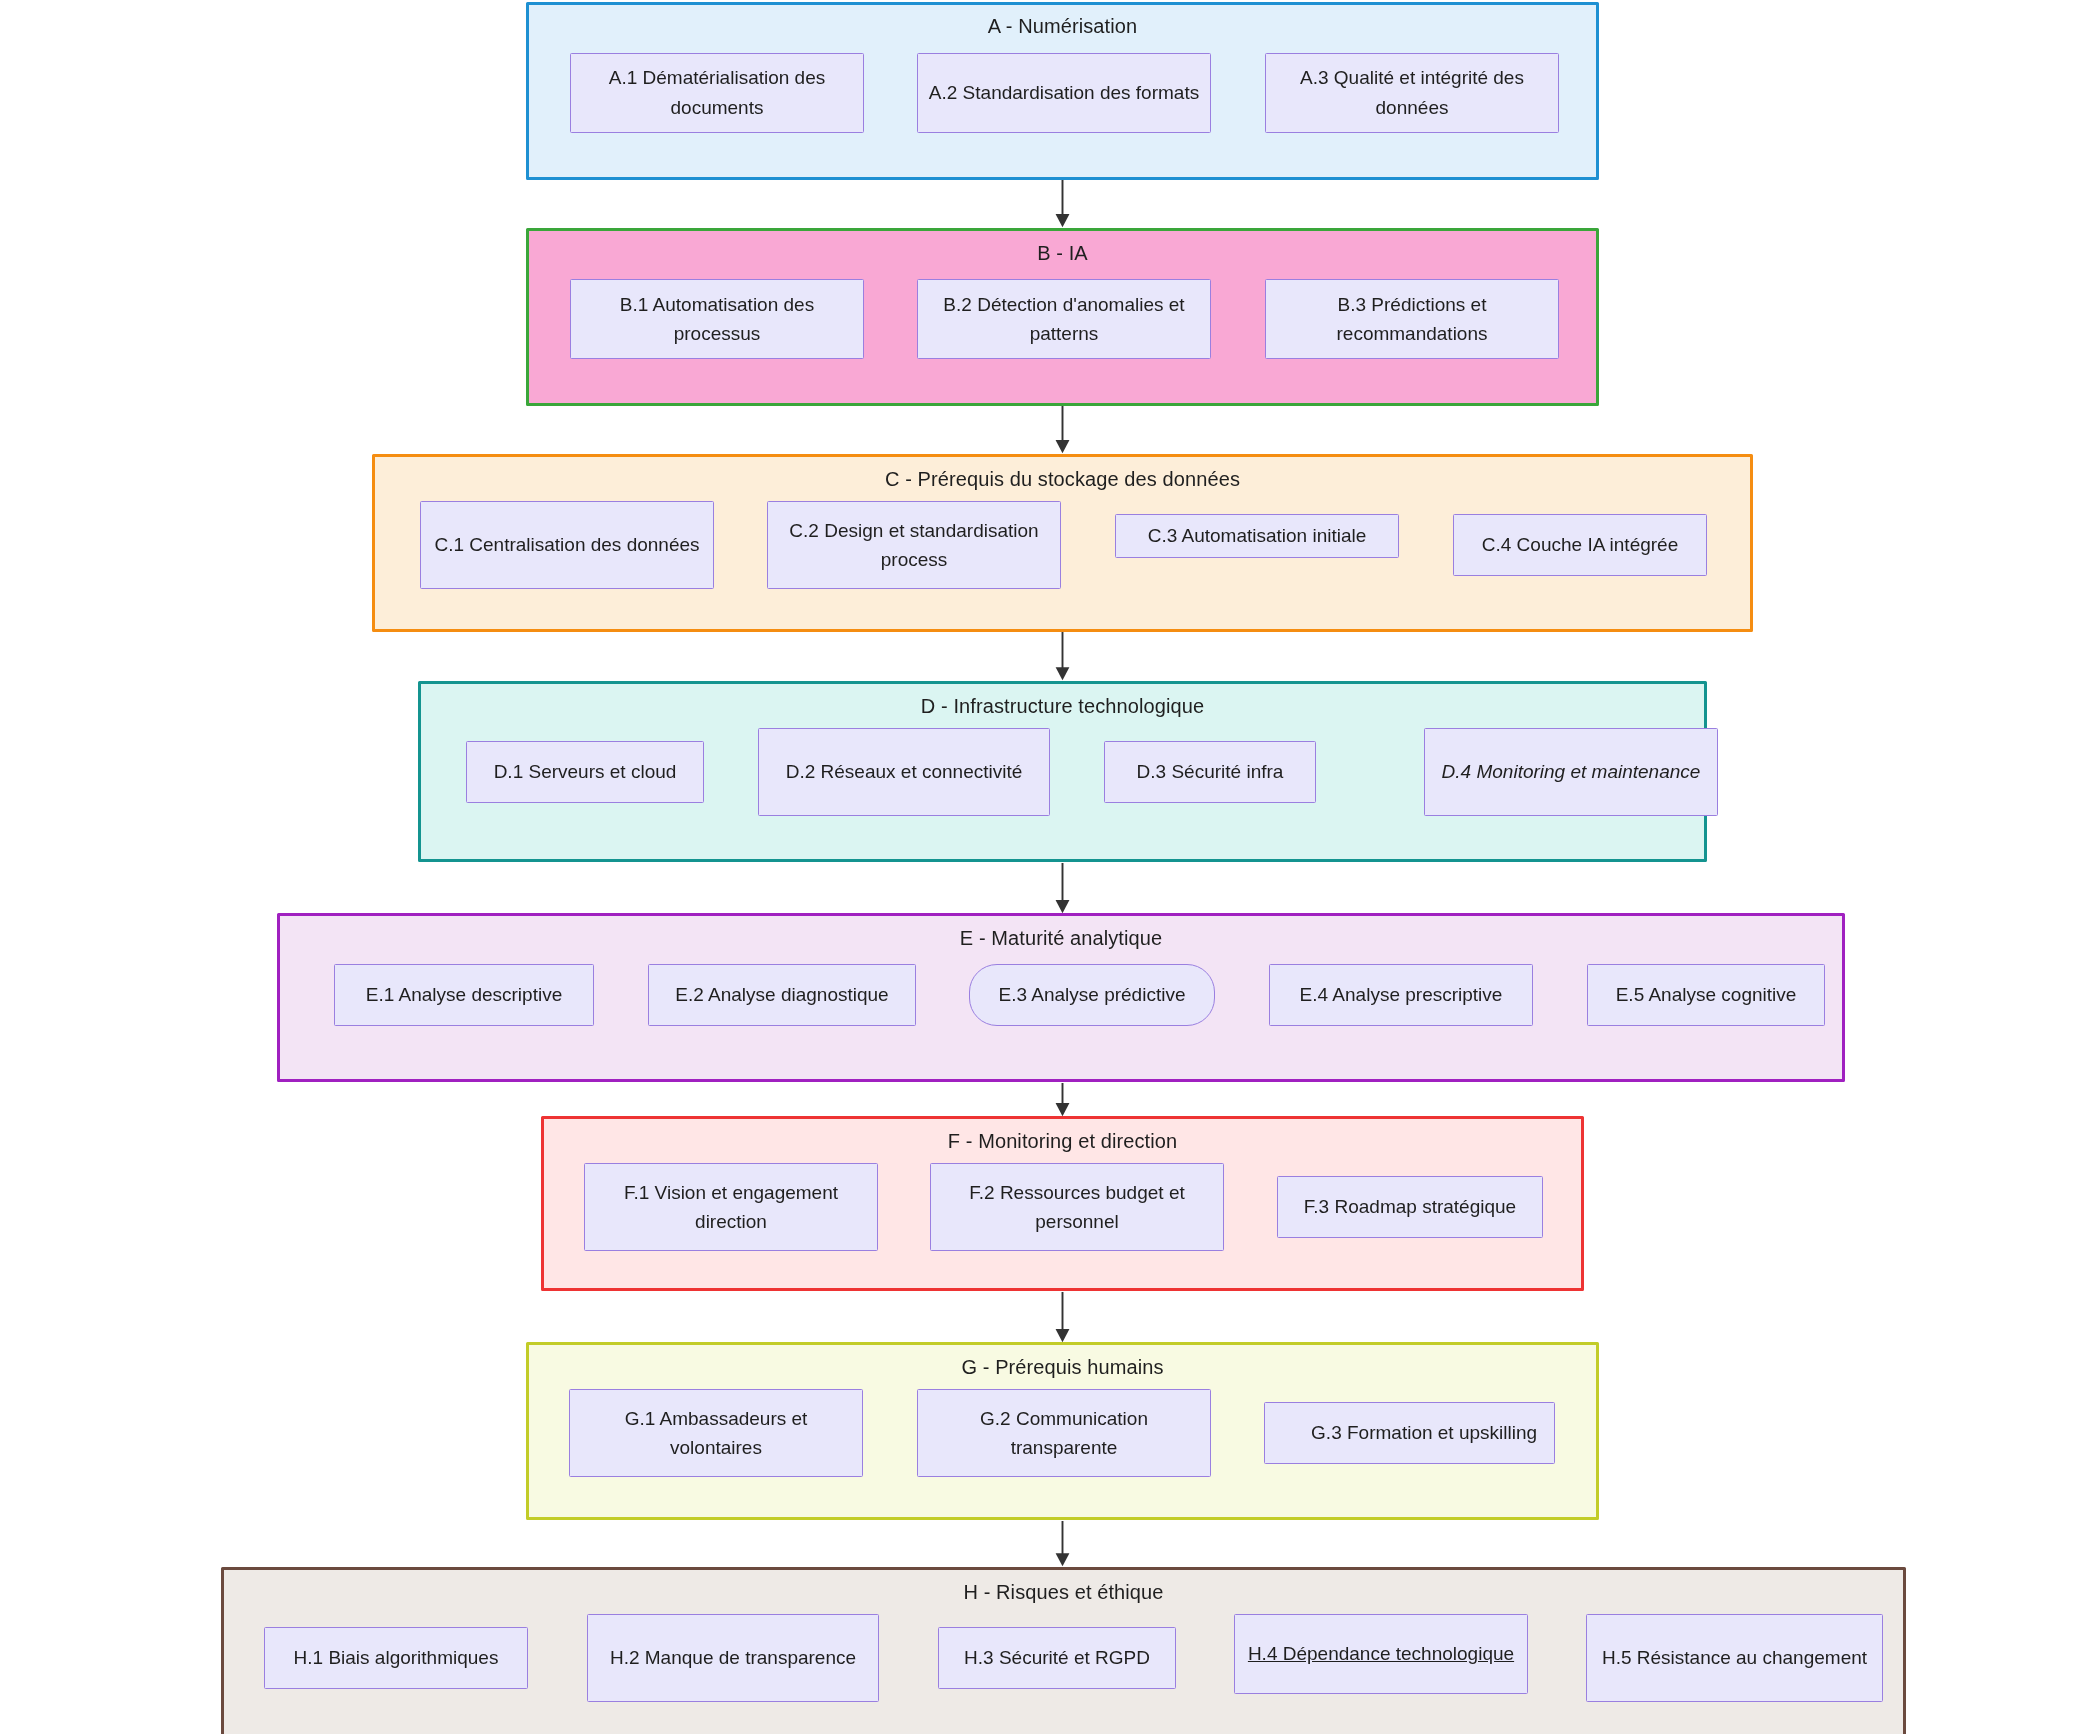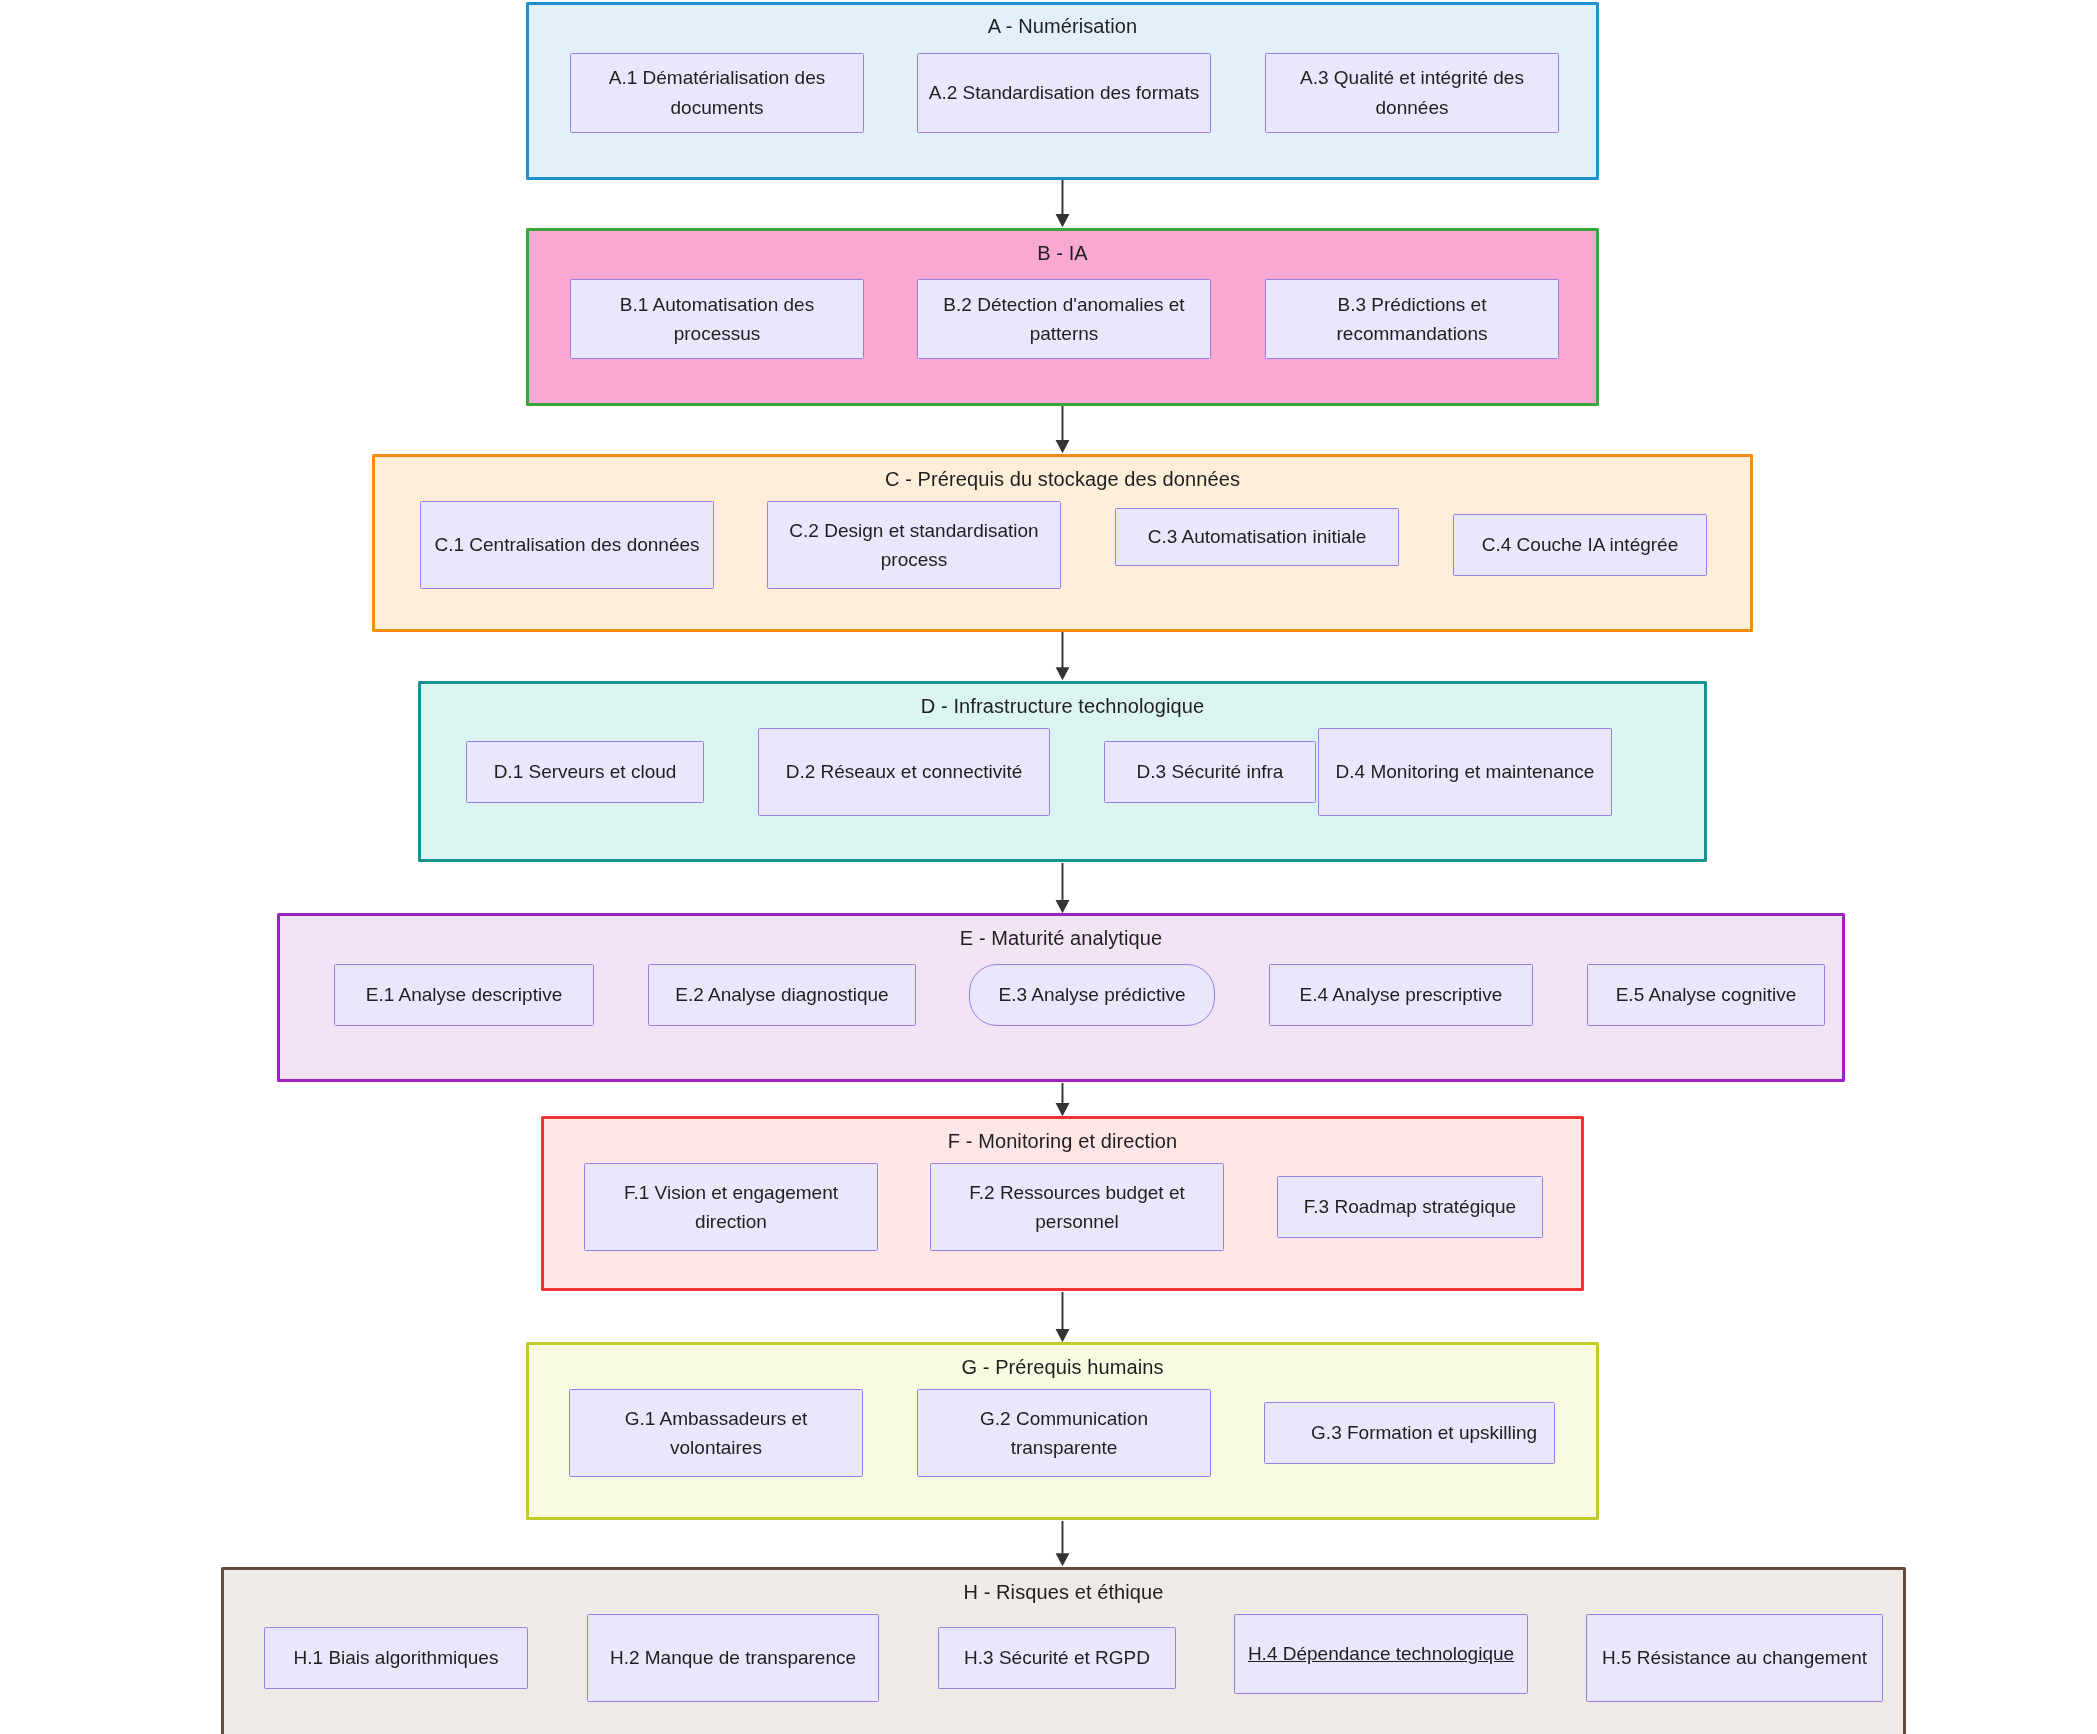--- a/index.html
+++ b/index.html
@@ -75,29 +75,29 @@
     <div class="cluster" style="left: 526px; top: 228px; width: 1073px; height: 178px; border-color: rgb(58, 166, 58); background: #f9a8d4;">
       <div class="cluster-title">B - IA</div>
       <div class="node" style="position: absolute; left: 41px; top: 48px; width: 294px; height: 80px;">B.1 Automatisation des processus</div>
       <div class="node" style="position: absolute; left: 388px; top: 48px; width: 294px; height: 80px;">B.2 Détection d'anomalies et patterns</div>
       <div class="node" style="position: absolute; left: 736px; top: 48px; width: 294px; height: 80px;">B.3 Prédictions et recommandations</div>
     </div>
     <div class="cluster" style="left: 372px; top: 454px; width: 1381px; height: 178px; border-color: rgb(245, 141, 17); background: rgb(253, 238, 217);">
       <div class="cluster-title">C - Prérequis du stockage des données</div>
       <div class="node" style="position: absolute; left: 45px; top: 44px; width: 294px; height: 88px;">C.1 Centralisation des données</div>
       <div class="node" style="position: absolute; left: 392px; top: 44px; width: 294px; height: 88px;">C.2 Design et standardisation process</div>
-      <div class="node" style="position: absolute; left: 740px; top: 51px; width: 284px; height: 58px;">C.3 Automatisation initiale</div>
+      <div class="node" style="position: absolute; left: 740px; top: 57px; width: 284px; height: 44px;">C.3 Automatisation initiale</div>
       <div class="node" style="position: absolute; left: 1078px; top: 57px; width: 254px; height: 62px;">C.4 Couche IA intégrée</div>
     </div>
     <div class="cluster" style="left: 418px; top: 681px; width: 1289px; height: 181px; border-color: rgb(20, 148, 144); background: rgb(219, 245, 242);">
       <div class="cluster-title">D - Infrastructure technologique</div>
       <div class="node" style="position: absolute; left: 45px; top: 57px; width: 238px; height: 62px;">D.1 Serveurs et cloud</div>
       <div class="node" style="position: absolute; left: 337px; top: 44px; width: 292px; height: 88px;">D.2 Réseaux et connectivité</div>
       <div class="node" style="position: absolute; left: 683px; top: 57px; width: 212px; height: 62px;">D.3 Sécurité infra</div>
-      <div class="node" style="position: absolute; left: 897px; top: 44px; width: 294px; height: 88px;">D.4 Monitoring et maintenance</div>
+      <div class="node" style="position: absolute; left: 1003px; top: 44px; width: 294px; height: 88px; font-style: italic;">D.4 Monitoring et maintenance</div>
     </div>
     <div class="cluster" style="left: 277px; top: 913px; width: 1568px; height: 169px; border-color: rgb(160, 32, 192); background: rgb(243, 228, 245);">
       <div class="cluster-title">E - Maturité analytique</div>
       <div class="node" style="position: absolute; left: 54px; top: 48px; width: 260px; height: 62px;">E.1 Analyse descriptive</div>
       <div class="node" style="position: absolute; left: 368px; top: 48px; width: 268px; height: 62px;">E.2 Analyse diagnostique</div>
       <div class="node" style="position: absolute; left: 689px; top: 48px; width: 246px; height: 62px; border-radius: 28px;">E.3 Analyse prédictive</div>
       <div class="node" style="position: absolute; left: 989px; top: 48px; width: 264px; height: 62px;">E.4 Analyse prescriptive</div>
       <div class="node" style="position: absolute; left: 1307px; top: 48px; width: 238px; height: 62px;">E.5 Analyse cognitive</div>
     </div>
     <div class="cluster" style="left: 541px; top: 1116px; width: 1043px; height: 175px; border-color: rgb(238, 51, 51); background: rgb(255, 230, 230);">

